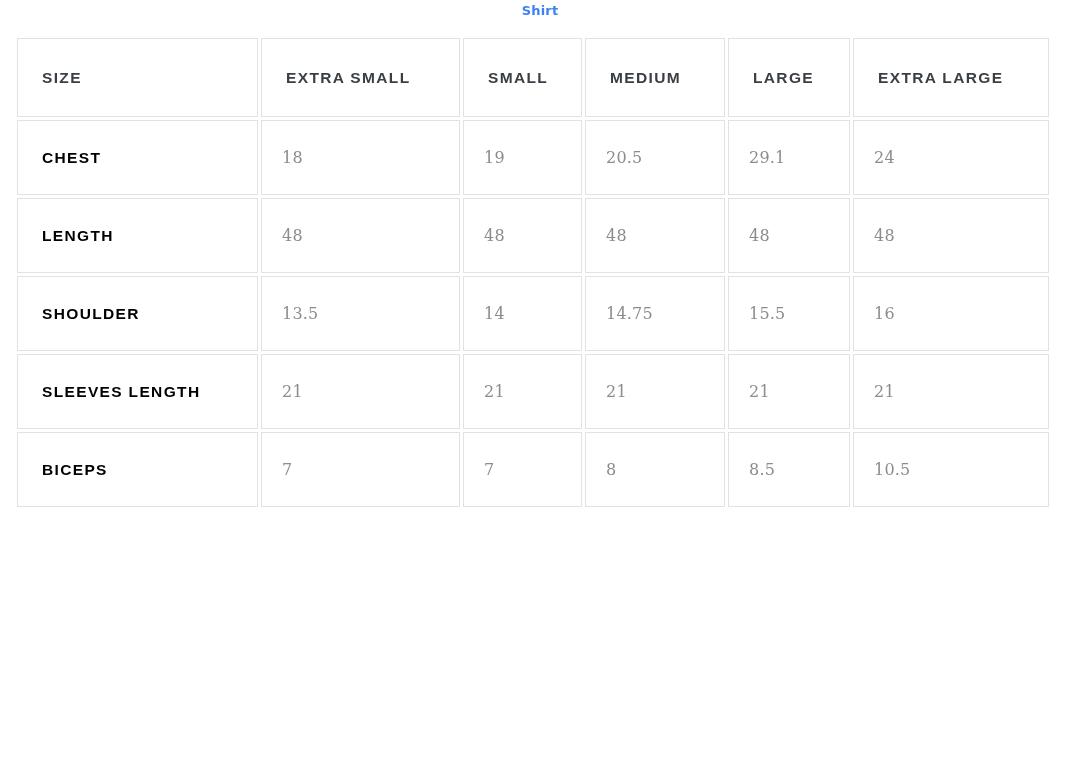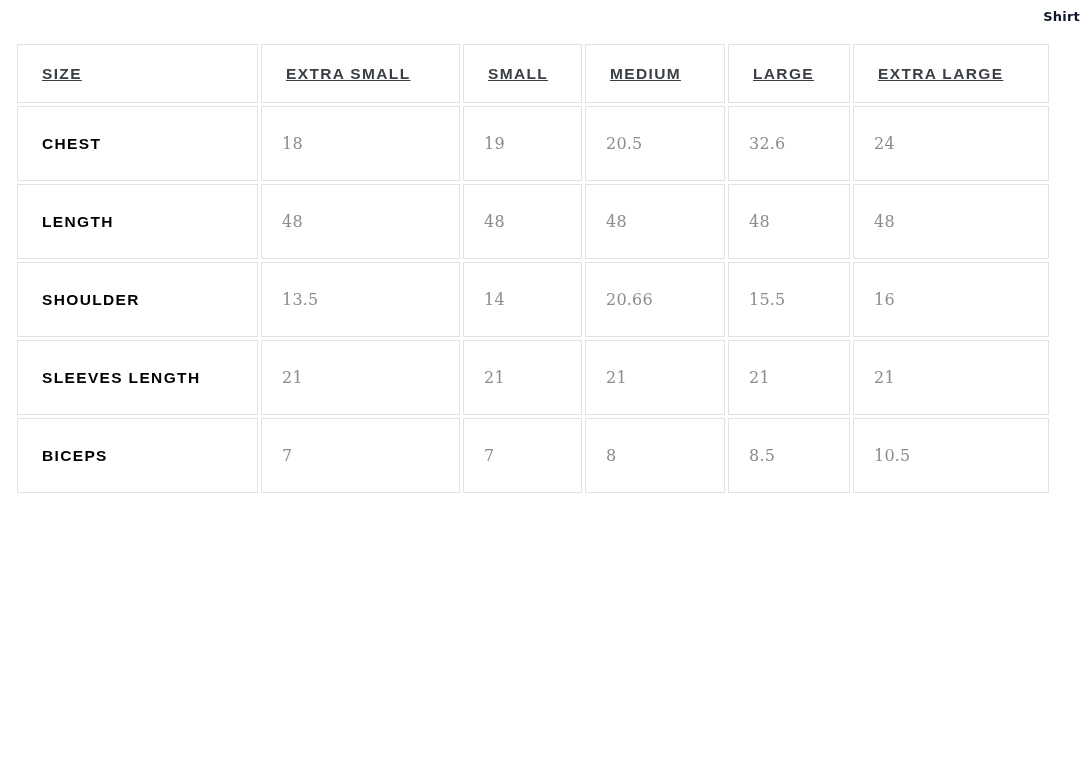--- a/index.html
+++ b/index.html
@@ -15,27 +15,27 @@
   }
 
   .page {
     width: 1080px;
     height: 769px;
     position: relative;
     box-sizing: border-box;
   }
 
   .chart-title {
-    text-align: right;
+    text-align: center;
     font-family: "DejaVu Sans", sans-serif;
     font-size: 13px;
     font-weight: bold;
-    color: #0f172a;
+    color: #3b82f6;
     letter-spacing: 0.2px;
-    padding-top: 9px;
+    padding-top: 3px;
     line-height: 16px;
   }
 
   .table-wrap {
     padding: 0 14px;
     box-sizing: border-box;
     margin-top: 16px;
   }
 
   table.size-chart {
@@ -57,28 +57,27 @@
   table.size-chart td {
     border: 1px solid #e2e2e2;
     padding: 0 0 0 24px;
     text-align: left;
     vertical-align: middle;
     background: #ffffff;
     box-sizing: border-box;
   }
 
   table.size-chart thead th {
-    height: 59px;
+    height: 79px;
     font-size: 15.5px;
     font-weight: bold;
     color: #3a3f45;
     letter-spacing: 1.35px;
     font-family: "Liberation Sans", sans-serif;
     white-space: nowrap;
-    text-decoration: underline;
   }
 
   table.size-chart tbody tr { height: 75px; }
 
   table.size-chart th.row-label {
     height: 75px;
     font-size: 15.5px;
     font-weight: bold;
     color: #000000;
     letter-spacing: 1.35px;
@@ -123,39 +122,39 @@
           <th>EXTRA LARGE</th>
         </tr>
       </thead>
       <tbody>
 
         <tr>
           <th class="row-label">CHEST</th>
           <td class="value">18</td>
           <td class="value">19</td>
           <td class="value">20.5</td>
-          <td class="value">32.6</td>
+          <td class="value">29.1</td>
           <td class="value">24</td>
         </tr>
 
         <tr>
           <th class="row-label">LENGTH</th>
           <td class="value">48</td>
           <td class="value">48</td>
           <td class="value">48</td>
           <td class="value">48</td>
           <td class="value">48</td>
         </tr>
 
 
         <tr>
           <th class="row-label">SHOULDER</th>
           <td class="value">13.5</td>
           <td class="value">14</td>
-          <td class="value">20.66</td>
+          <td class="value">14.75</td>
           <td class="value">15.5</td>
           <td class="value">16</td>
         </tr>
 
         <tr>
           <th class="row-label">SLEEVES LENGTH</th>
           <td class="value">21</td>
           <td class="value">21</td>
           <td class="value">21</td>
           <td class="value">21</td>

